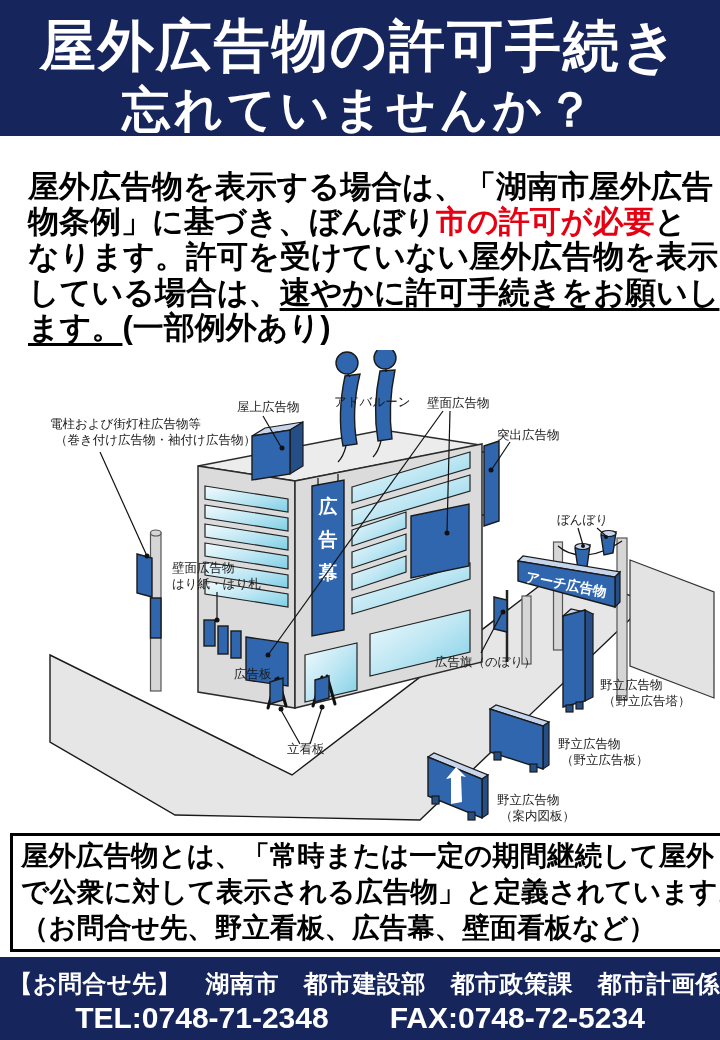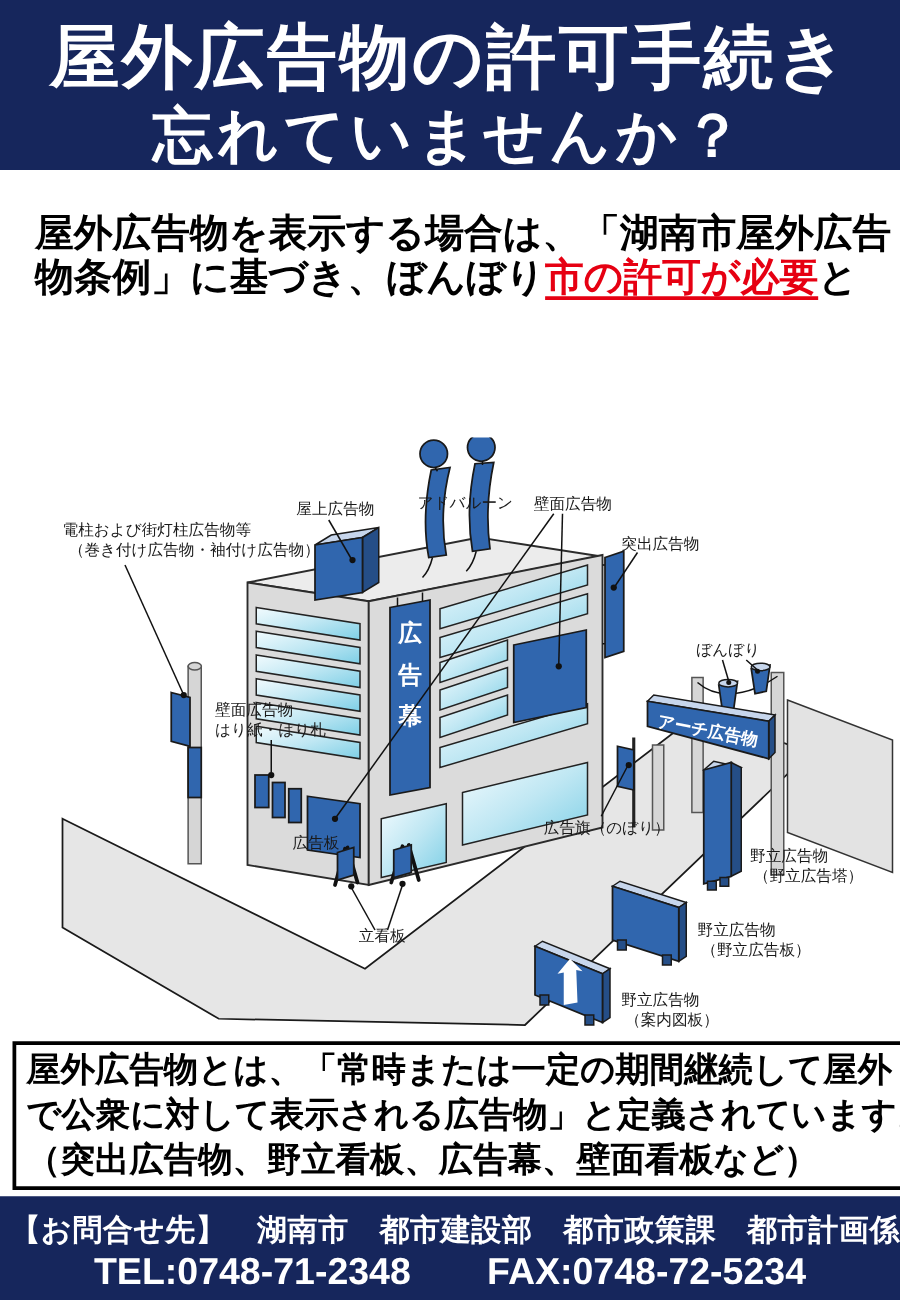--- a/index.html
+++ b/index.html
@@ -5,21 +5,21 @@
   html,body{margin:0;padding:0}
   body{width:720px;height:1040px;position:relative;background:#fff;overflow:hidden;
        font-family:"Liberation Sans","DejaVu Sans",sans-serif;}
   .header{position:absolute;top:0;left:0;width:720px;height:136px;background:var(--navy,#16265c);
           color:#fff;text-align:center;font-weight:900}
   .header .h1{font-size:56px;line-height:64px;margin-top:14px;letter-spacing:2px;white-space:nowrap}
   .header .h2{font-size:48px;line-height:64px;letter-spacing:4px;white-space:nowrap}
   .body-text{position:absolute;top:169px;left:28px;width:682px;font-weight:bold;font-size:31px;
              line-height:35.2px;color:#000}
   .bline{white-space:nowrap}
-  .seg-red{color:var(--red,#e60012);text-decoration:underline;text-decoration-thickness:3px;text-underline-offset:5px}
+  .seg-red{color:var(--red,#e60012);text-decoration-thickness:3px;text-underline-offset:5px}
   .seg-ul{text-decoration:underline;text-decoration-thickness:2.5px;text-underline-offset:5px}
   .diagram{position:absolute;top:350px;left:0;width:720px;height:482px}
   .defbox{position:absolute;left:10px;top:833px;width:681px;border:3px solid #000;
           padding:2px 21px 3px 8px;font-size:27.5px;font-weight:bold;line-height:36px;color:#000}
   .defline{white-space:nowrap}
   .footer{position:absolute;top:957px;left:0;width:720px;height:83px;background:var(--navy,#16265c);
           color:#fff;font-weight:bold;text-align:right}
   .fline1{font-size:24px;padding-top:11px;letter-spacing:.5px;white-space:nowrap}
   .fline2{font-size:30px;display:flex;justify-content:center;gap:61px;margin-top:1px}
   
@@ -43,20 +43,23 @@
 <body>
 
 <div class="header">
   <div class="h1">屋外広告物の許可手続き</div>
   <div class="h2">忘れていませんか？</div>
 </div>
 
 <div class="body-text" id="body-text">
     <div class="bline"><span>屋外広告物を表示する場合は、「湖南市屋外広告</span></div>
     <div class="bline"><span>物条例」に基づき、ぼんぼり</span><span class="seg-red">市の許可が必要</span><span>と</span></div>
+    <div class="bline"><span>なります。許可を受けていない屋外広告物を表示</span></div>
+    <div class="bline"><span>している場合は、</span><span class="seg-ul">速やかに許可手続きをお願いし</span></div>
+    <div class="bline"><span class="seg-ul">ます。</span><span>(一部例外あり)</span></div>
   </div>
 
 <svg class="diagram" viewBox="0 0 720 482">
   <defs>
     <linearGradient id="winGrad" x1="0" y1="0" x2="1" y2="1">
       <stop offset="0" stop-color="#f2fbfe"></stop>
       <stop offset="0.5" stop-color="#bfe7f3"></stop>
       <stop offset="1" stop-color="#7ecfe6"></stop>
     </linearGradient>
   </defs>
@@ -235,21 +238,21 @@
       <text x="558" y="398" class="dlabel">野立広告物</text>
       <text x="561" y="414" class="dlabel">（野立広告板）</text>
       <text x="497" y="454" class="dlabel">野立広告物</text>
       <text x="500" y="470" class="dlabel">（案内図板）</text>
     </g>
 </svg>
 
 <div class="defbox">
   <div class="defline">屋外広告物とは、「常時または一定の期間継続して屋外</div>
   <div class="defline">で公衆に対して表示される広告物」と定義されています。</div>
-  <div class="defline">（突出広告物、野立看板、広告幕、壁面看板など）</div>
+  <div class="defline">（お問合せ先、野立看板、広告幕、壁面看板など）</div>
 </div>
 
 <div class="footer">
   <div class="fline1">【お問合せ先】　湖南市　都市建設部　都市政策課　都市計画係</div>
   <div class="fline2">
     <span>TEL:0748-71-2348</span>
     <span>FAX:0748-72-5234</span>
   </div>
 </div>
 

